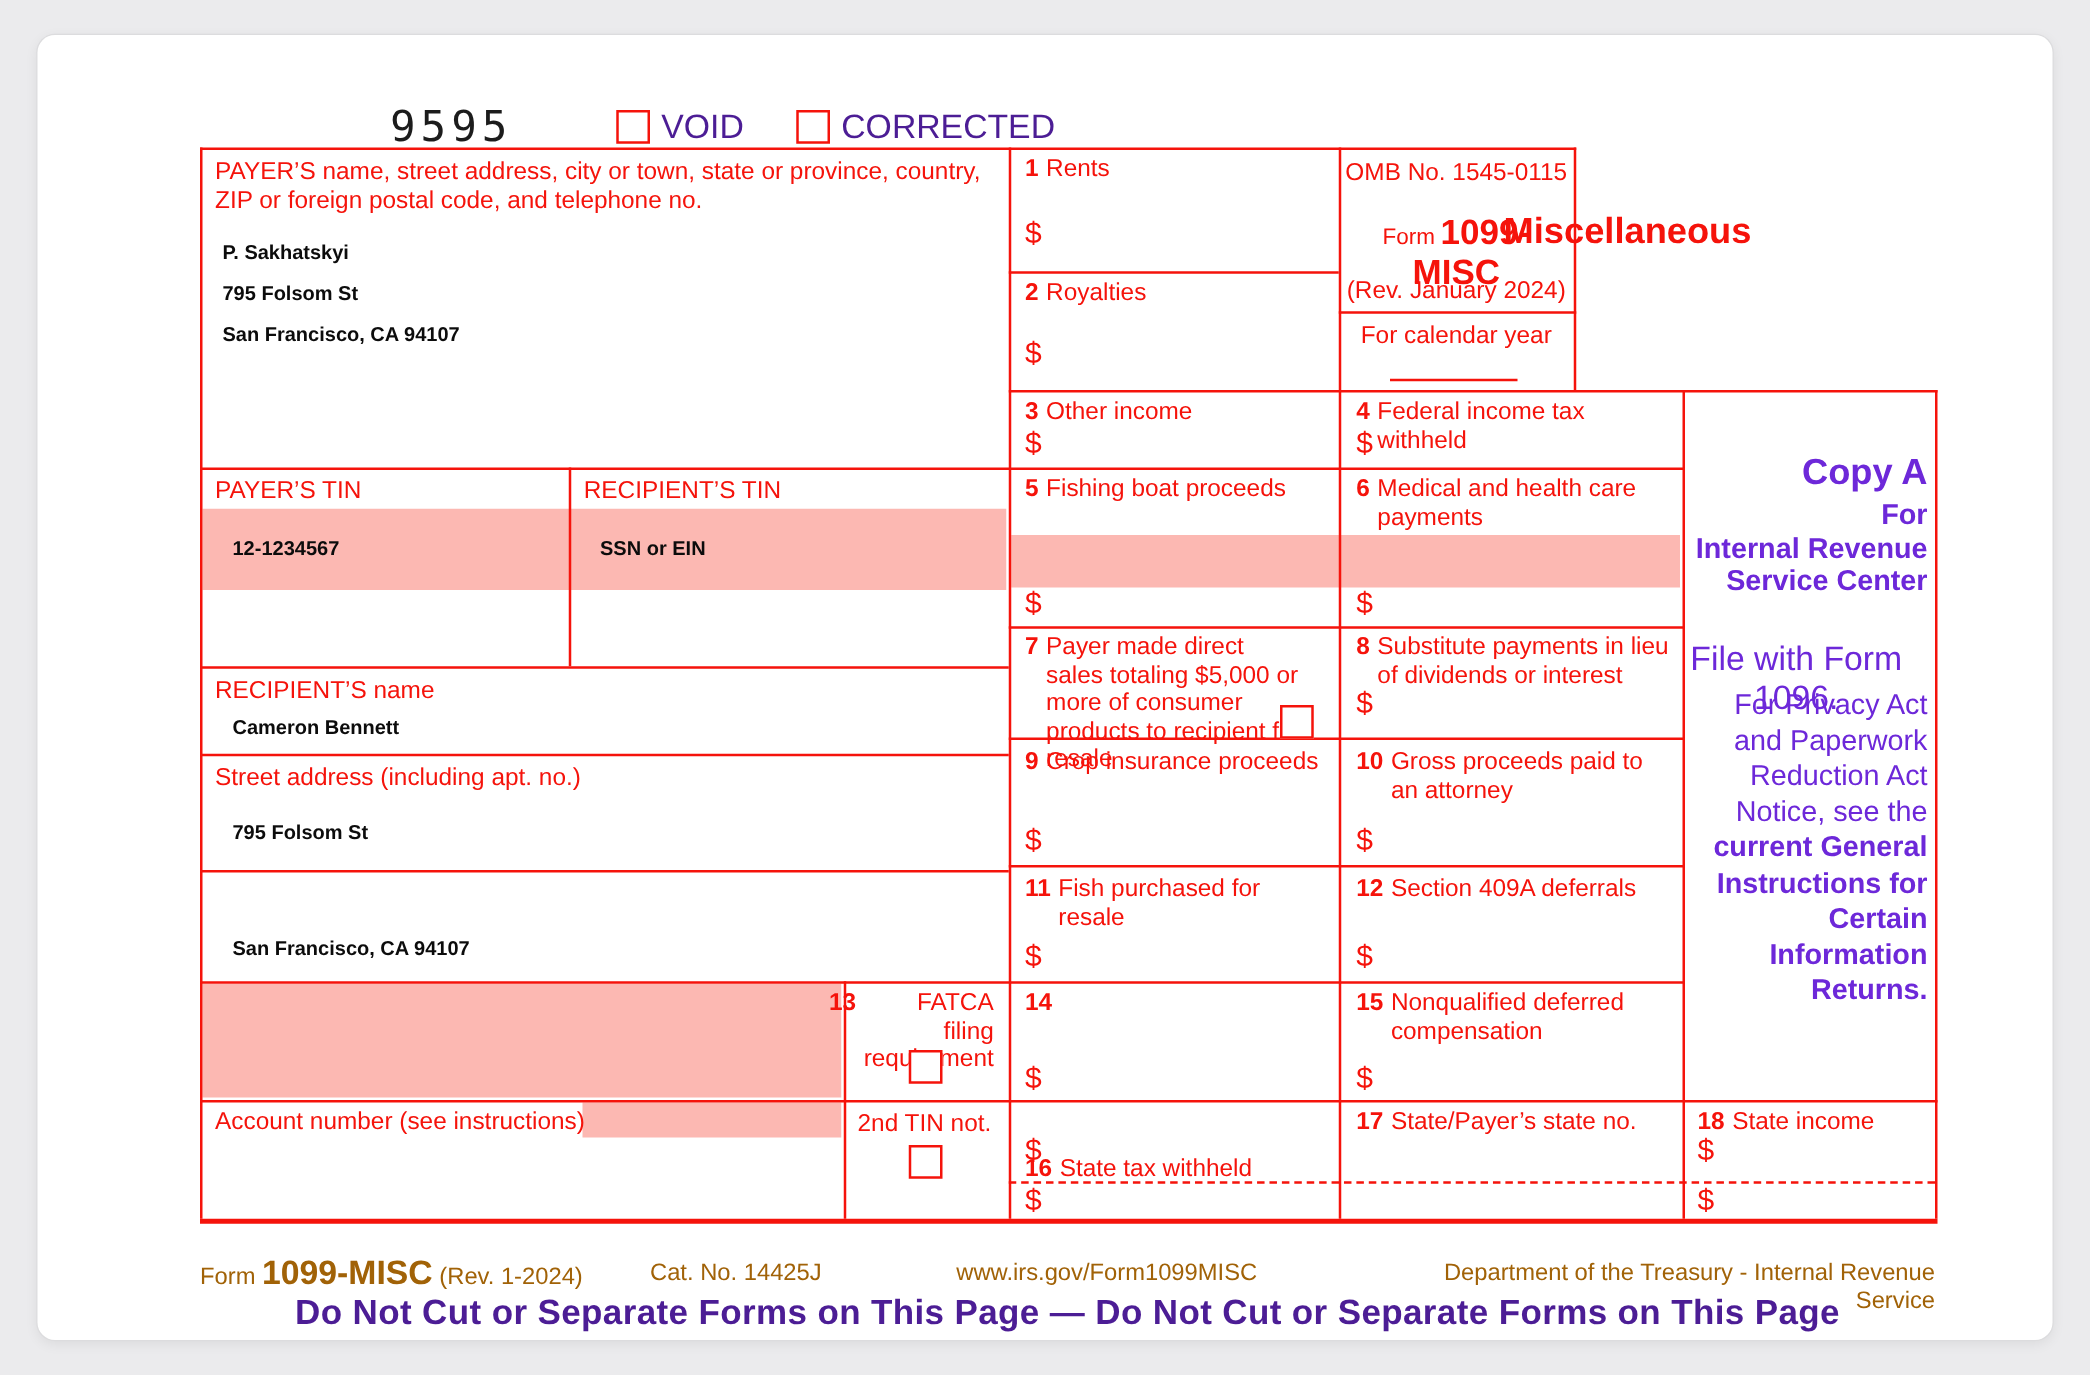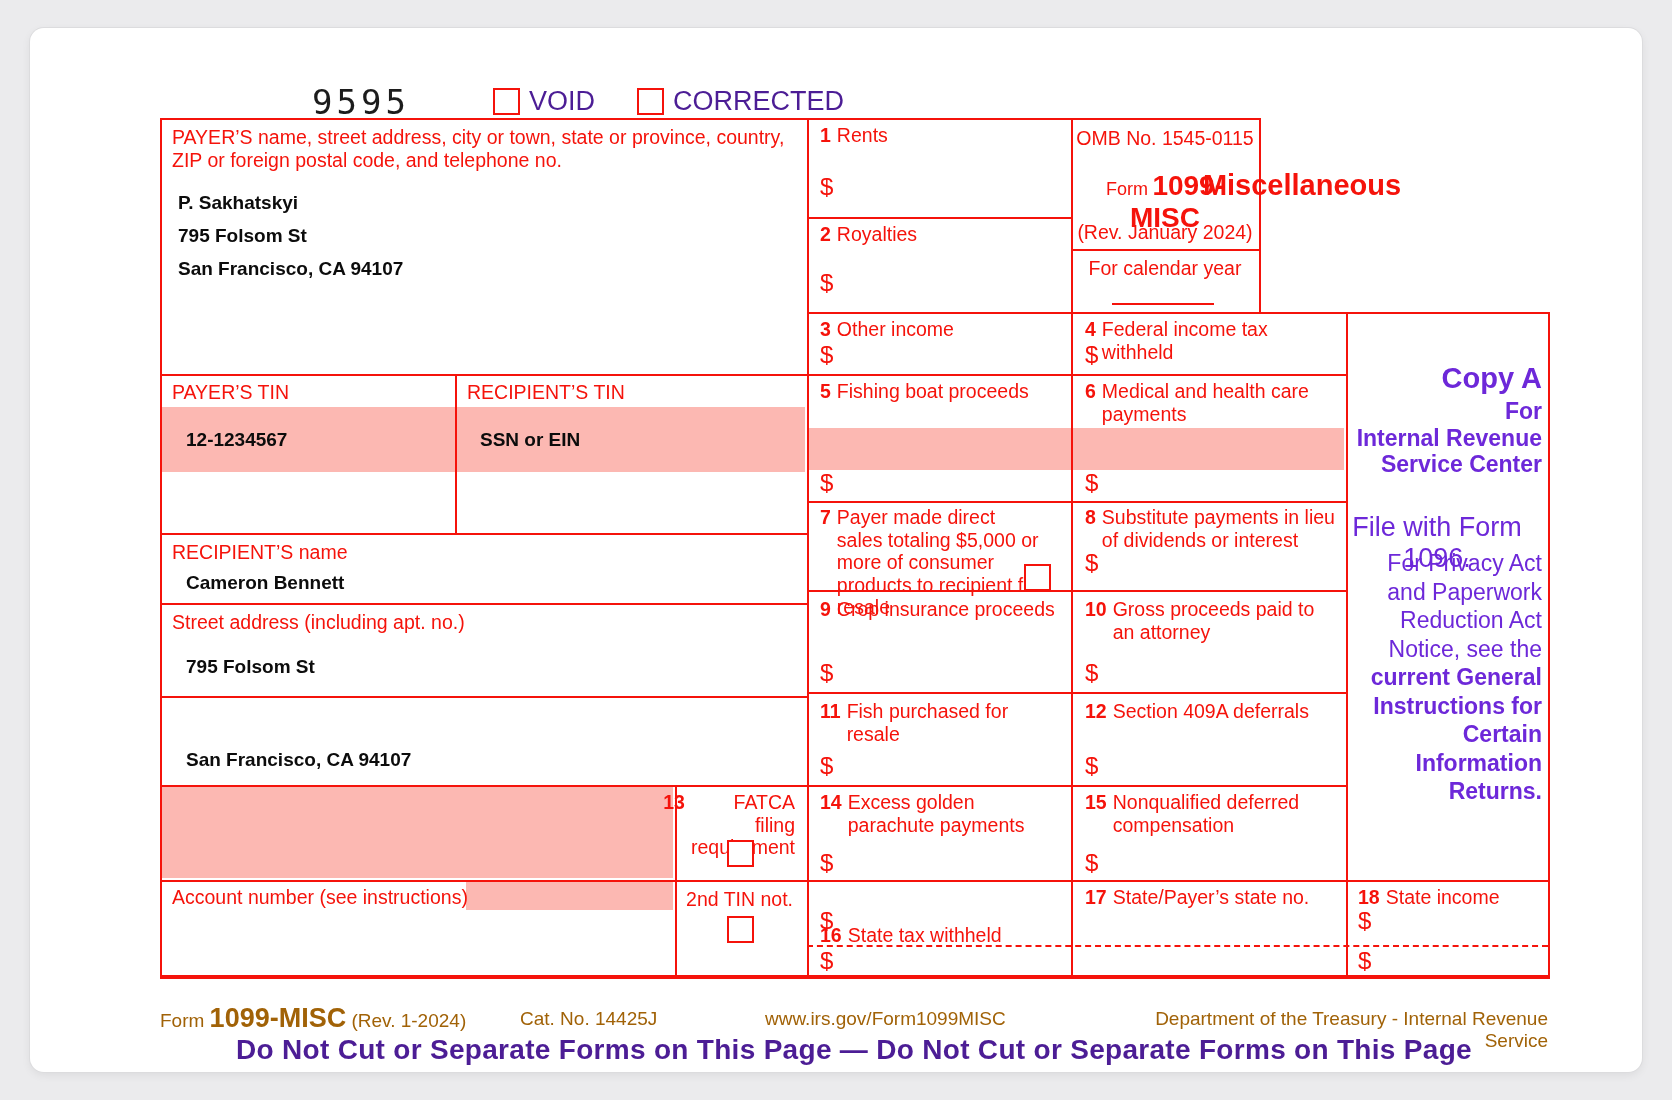--- a/index.html
+++ b/index.html
@@ -12,21 +12,21 @@
   .hl,.vl{position:absolute;background:#f5130b;z-index:2;}
   .hl{height:2px;}
   .vl{width:2px;}
   .hl.thick{height:4px;}
   .hl.dashed{background:none;border-top:2px dashed #f5130b;height:0;}
   
   .pink{position:absolute;background:#fcb8b2;z-index:1;}
   
   .red{color:#4c1d95;}
   .lbl{position:absolute;z-index:3;color:#f5130b;font-size:19.5px;line-height:22.5px;}
-  .val{position:absolute;z-index:3;color:#0c0c0c;font-size:19px;font-weight:700;line-height:30px;}
+  .val{position:absolute;z-index:3;color:#0c0c0c;font-size:16px;font-weight:700;line-height:30px;}
   .blabel{position:absolute;z-index:3;display:flex;gap:6px;color:#f5130b;font-size:19.5px;line-height:22.5px;}
   .blabel b{font-weight:700;}
   .amt{position:absolute;z-index:3;color:#f5130b;font-size:24px;line-height:26px;}
   .cb{position:absolute;z-index:3;width:23px;height:23px;border:2.5px solid #f5130b;background:#fff;}
   .ocr{position:absolute;z-index:3;font-family:"DejaVu Sans Mono", monospace;color:#1c1c1c;
     font-size:34px;letter-spacing:4px;font-weight:500;}
   .bigred{position:absolute;z-index:3;color:#f5130b;font-weight:700;}
   .rz{position:absolute;z-index:3;color:#6d28d9;text-align:right;margin-top:46px;}
   .ctr{text-align:center;}
   .foot{position:absolute;z-index:3;color:#a16207;font-size:19px;}
@@ -140,21 +140,20 @@
   <div class="blabel" style="left:820px;top:598px;width:245px;">
       <b>9</b>
       <span>Crop insurance proceeds</span>
     </div>
   <div class="blabel" style="left:820px;top:700px;width:245px;">
       <b>11</b>
       <span>Fish purchased for resale</span>
     </div>
   <div class="blabel" style="left:820px;top:791px;width:235px;">
       <b>14</b>
-      <span>Excess golden parachute payments</span>
     </div>
   <div class="blabel" style="left:820px;top:924px;width:245px;">
       <b>16</b>
       <span>State tax withheld</span>
     </div>
 
   <div class="blabel" style="left:1085px;top:318px;width:258px;">
       <b>4</b>
       <span>Federal income tax withheld</span>
     </div>

